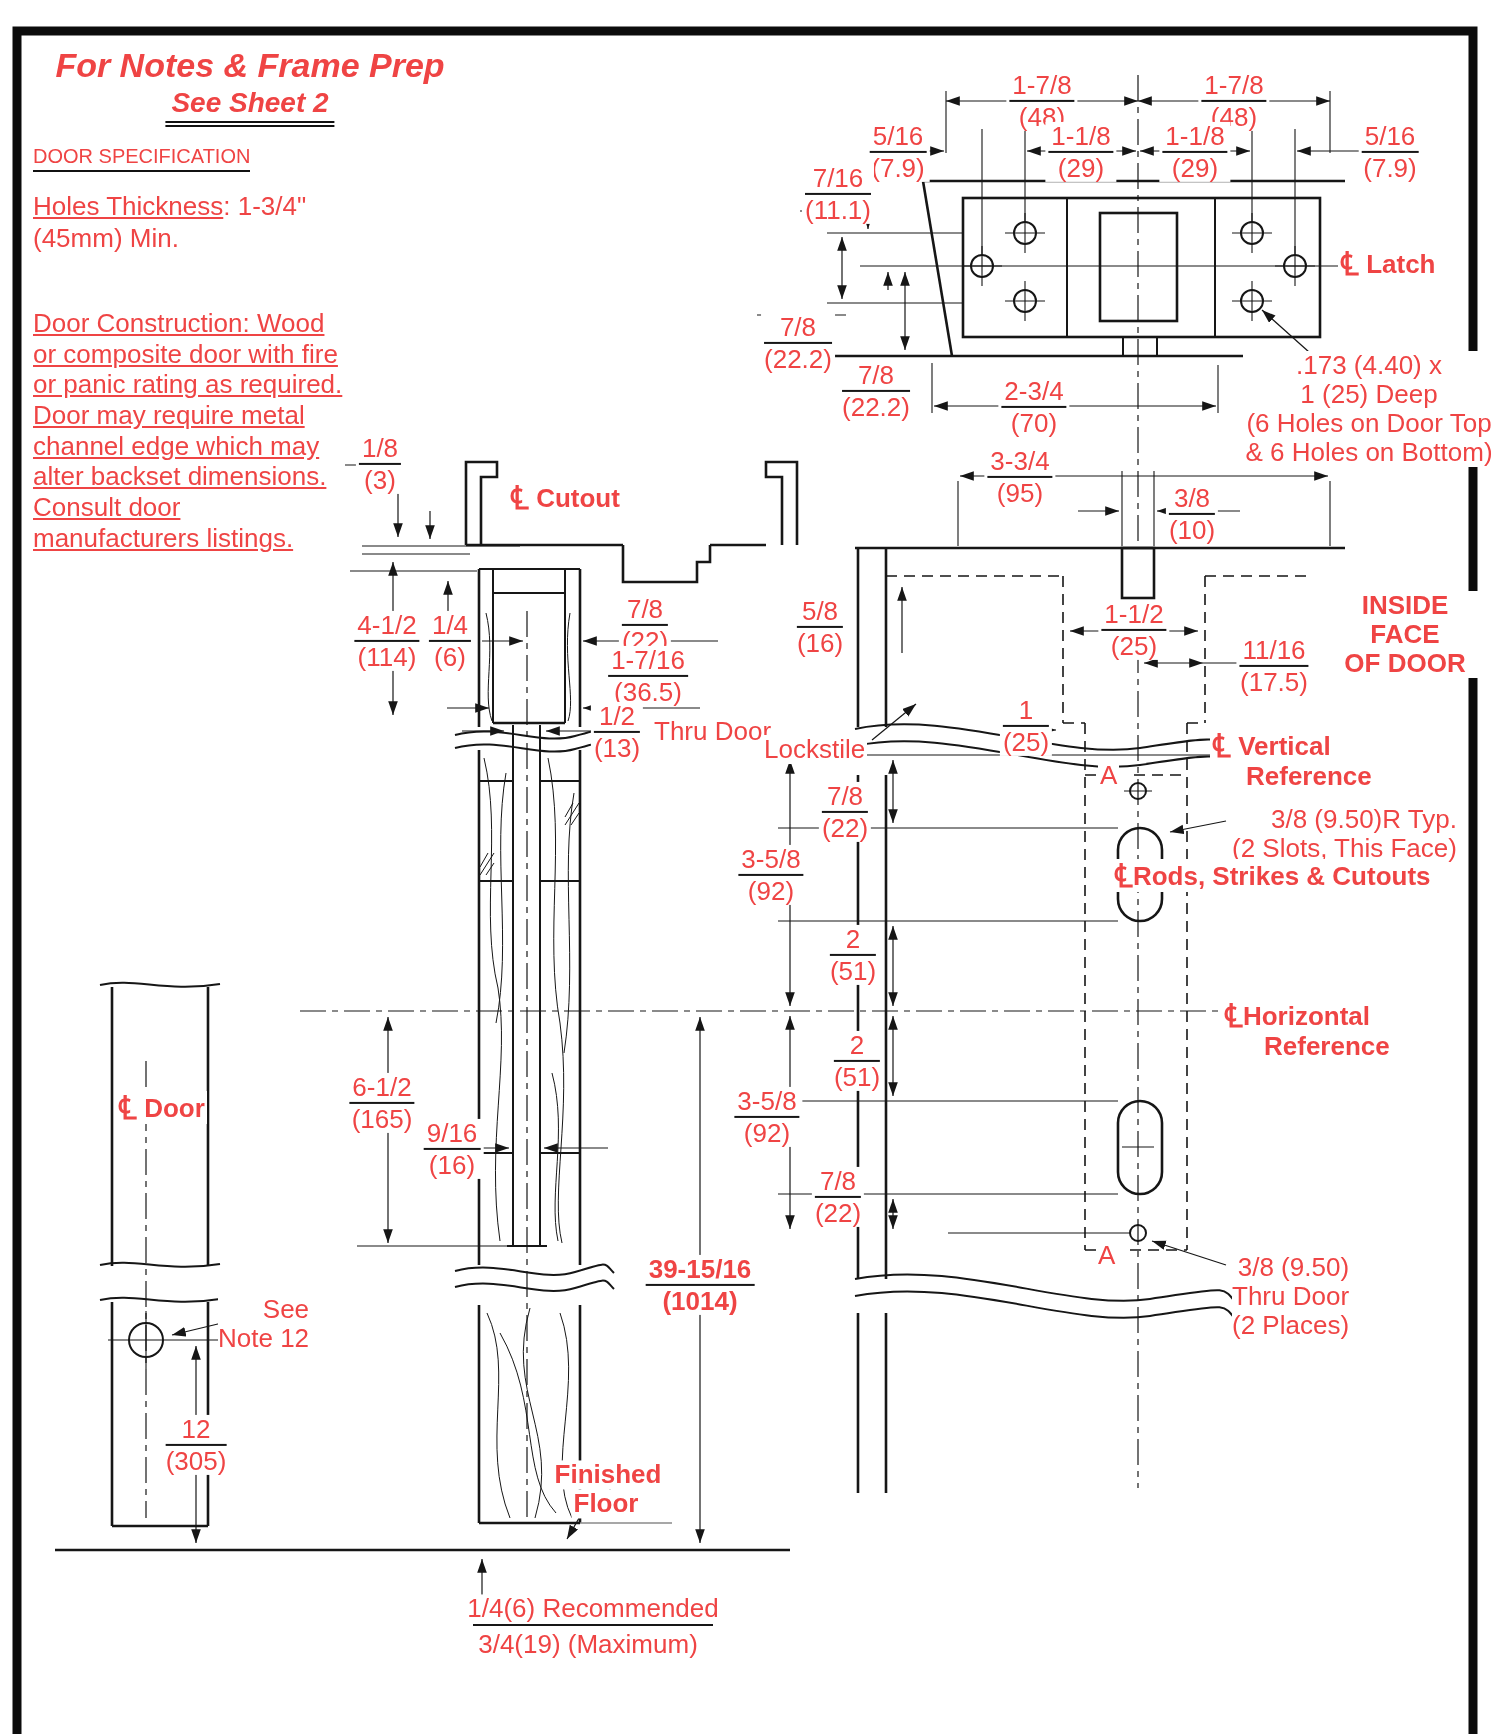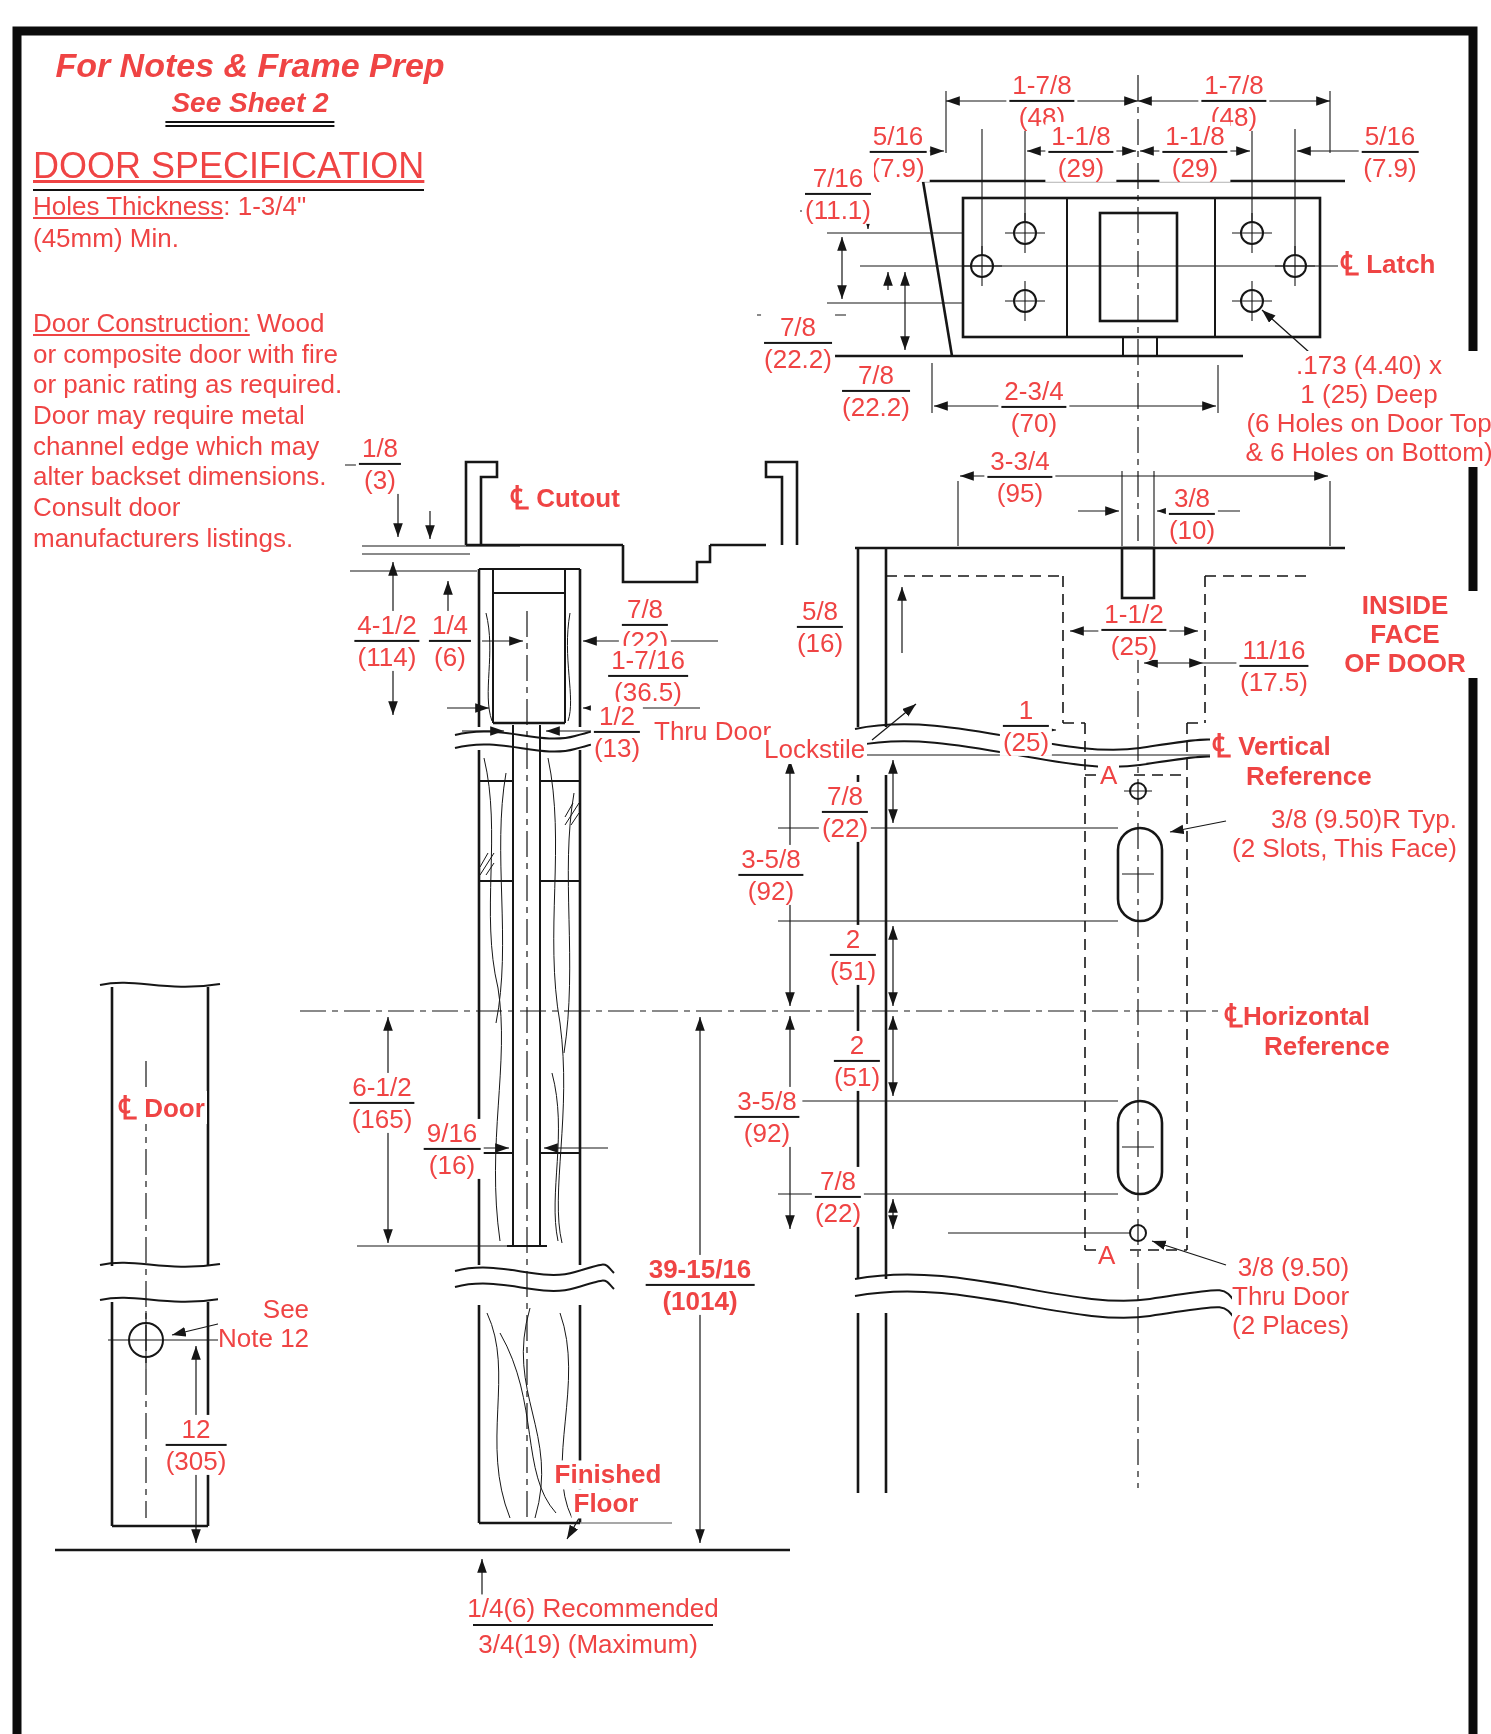--- a/index.html
+++ b/index.html
@@ -21,24 +21,24 @@
   .dim{position:absolute;transform:translate(-50%,-50%);text-align:center;background:#fff;
        padding:0 3px;font-size:26px;line-height:1.08;}
   .dim .in{display:block;border-bottom:2px solid #161616;padding:0 3px 1px 3px;}
   .dim .mm{display:block;padding-top:1px;}
   .clsym{font-weight:700;font-size:33px;line-height:1;vertical-align:-2px;}
   .title1{position:absolute;left:250px;top:33px;transform:translateX(-50%);
           font-size:34px;font-weight:700;font-style:italic;background:#fff;}
   .title2{position:absolute;left:250px;top:74px;transform:translateX(-50%);
           font-size:28px;font-weight:700;font-style:italic;border-bottom:6px double #111;
           padding:0 6px 2px 6px;background:#fff;}
-  .spec-h{position:absolute;left:33px;top:132px;font-size:36px;border-bottom:2.5px solid #111;
-          padding-bottom:2px;background:#fff;text-decoration:underline;}
+  .spec-h{position:absolute;left:33px;top:132px;font-size:20px;border-bottom:2.5px solid #111;
+          padding-bottom:2px;background:#fff;}
   .spec-t{position:absolute;left:33px;top:178px;font-size:26px;line-height:1.22;background:#fff;}
-  .spec-c{position:absolute;left:33px;top:295px;width:312px;font-size:26px;line-height:1.18;background:#fff;}
+  .spec-c{position:absolute;left:33px;top:295px;width:312px;font-size:26px;line-height:1.18;background:#fff;text-decoration:underline;}
   .ul{text-decoration:underline;}
   .note{position:absolute;font-size:26px;line-height:1.12;background:#fff;text-align:right;}
   .note span{display:block;}
 </style>
 </head>
 <body>
 
 <div class="canvas">
 
 <svg width="1491" height="1734" viewBox="0 0 1491 1734">
@@ -344,20 +344,21 @@
 <div class="lbl" style="left:762px;top:722px">Lockstile</div>
 <div class="note b" style="left:1330px;top:578px;width:150px;text-align:center">
       <span>INSIDE FACE</span>
       <span>OF DOOR</span>
     </div>
 <div class="lbl b" style="left:1210px;top:716px"><span class="clsym">℄</span> <span>Vertical</span><br><span style="margin-left:34px">Reference</span></div>
 <div class="note" style="left:1232px;top:792px">
       <span>3/8 (9.50)R Typ.</span>
       <span>(2 Slots, This Face)</span>
     </div>
+<div class="lbl b" style="left:1112px;top:846px"><span class="clsym">℄</span><span>Rods, Strikes &amp; Cutouts</span></div>
 <div class="lbl b" style="left:1222px;top:986px"><span class="clsym">℄</span><span>Horizontal</span><br><span style="margin-left:40px">Reference</span></div>
 <div class="dim" style="left:845px;top:799px">
       <span class="in">7/8</span>
       <span class="mm">(22)</span>
     </div>
 <div class="dim" style="left:771px;top:862px">
       <span class="in">3-5/8</span>
       <span class="mm">(92)</span>
     </div>
 <div class="dim" style="left:853px;top:942px">

